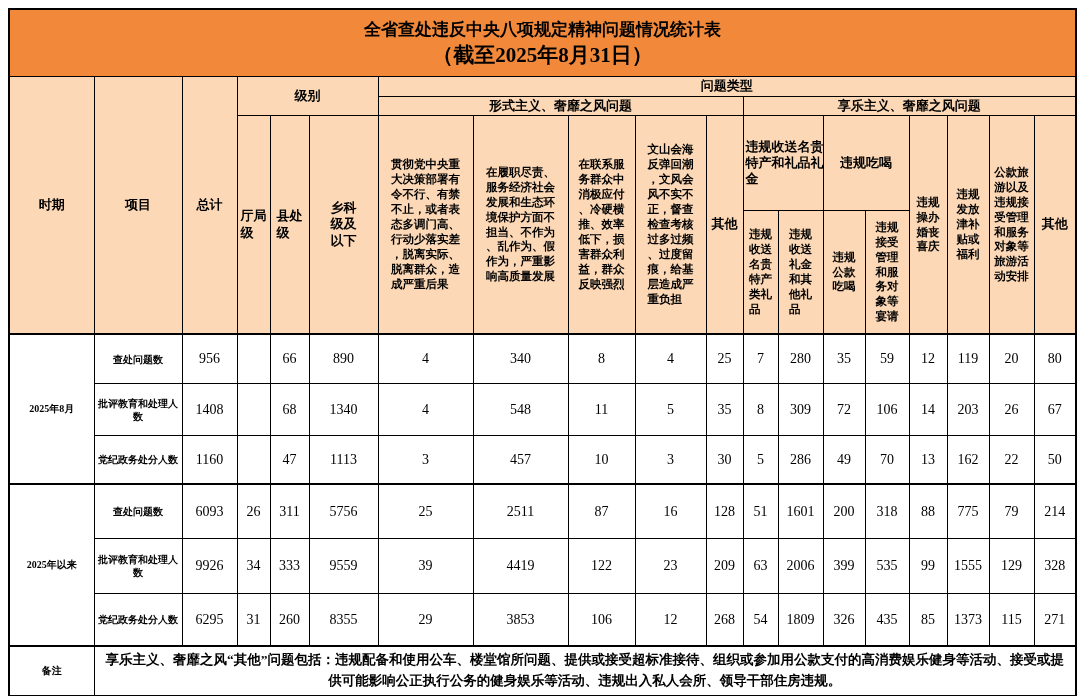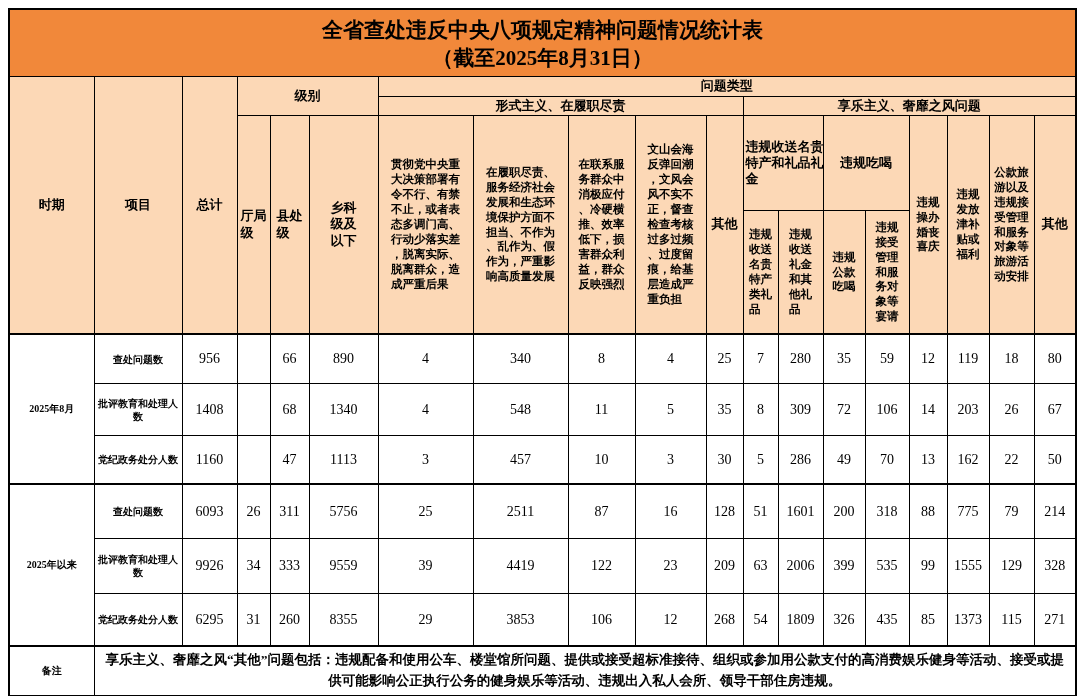--- a/index.html
+++ b/index.html
@@ -6,21 +6,21 @@
     --title-bg:#F1883A;
     --header-bg:#FCD8B6;
     --border:#000000;
   }
   html,body{margin:0;padding:0;background:#ffffff;}
   body{font-family:"Liberation Serif","DejaVu Serif",serif;color:#000;}
   .sheet{padding:8px;}
   table{border-collapse:collapse;table-layout:fixed;width:1064px;border:2px solid var(--border);}
   td{border:1px solid var(--border);text-align:center;vertical-align:middle;padding:1px 2px;overflow:hidden;}
   .title-cell{background:var(--title-bg);height:66px;padding:0;}
-  .title-line1{font-size:21px;font-weight:700;line-height:1.45;}
+  .title-line1{font-size:17px;font-weight:700;line-height:1.45;}
   .title-line2{font-size:21px;font-weight:700;line-height:1.2;}
   .hdr{background:var(--header-bg);font-weight:700;font-size:13px;line-height:1.25;}
   .hdr-sm{background:var(--header-bg);font-weight:700;font-size:11.5px;line-height:1.3;}
   .longtxt{text-align:justify;line-break:anywhere;word-break:break-all;margin:0 auto;}
   .w2{width:2em;}
   .w3{width:3em;}
   .w4{width:4em;}
   .w6{width:6em;}
   .num{font-size:14px;font-weight:400;}
   .lbl{font-size:10px;font-weight:700;line-height:1.3;}
@@ -72,21 +72,21 @@
 
   <tr class="h-h1">
     <td class="hdr" rowspan="4">时期</td>
     <td class="hdr" rowspan="4">项目</td>
     <td class="hdr" rowspan="4">总计</td>
     <td class="hdr" colspan="3" rowspan="2">级别</td>
     <td class="hdr" colspan="13">问题类型</td>
   </tr>
 
   <tr class="h-h2">
-    <td class="hdr" colspan="5">形式主义、在履职尽责</td>
+    <td class="hdr" colspan="5">形式主义、奢靡之风问题</td>
     <td class="hdr" colspan="8">享乐主义、奢靡之风问题</td>
   </tr>
 
   <tr class="h-h3a">
     <td class="hdr" rowspan="2">
       <div class="longtxt w2">厅局级</div>
     </td>
     <td class="hdr" rowspan="2">
       <div class="longtxt w2">县处级</div>
     </td>
@@ -148,21 +148,21 @@
     <td class="num tt">340</td>
     <td class="num tt">8</td>
     <td class="num tt">4</td>
     <td class="num tt">25</td>
     <td class="num tt">7</td>
     <td class="num tt">280</td>
     <td class="num tt">35</td>
     <td class="num tt">59</td>
     <td class="num tt">12</td>
     <td class="num tt">119</td>
-    <td class="num tt">18</td>
+    <td class="num tt">20</td>
     <td class="num tt">80</td>
   </tr>
   <tr class="h-r2">
     <td class="lbl">批评教育和处理人数</td>
     <td class="num">1408</td>
     <td class="num"></td>
     <td class="num">68</td>
     <td class="num">1340</td>
     <td class="num">4</td>
     <td class="num">548</td>

